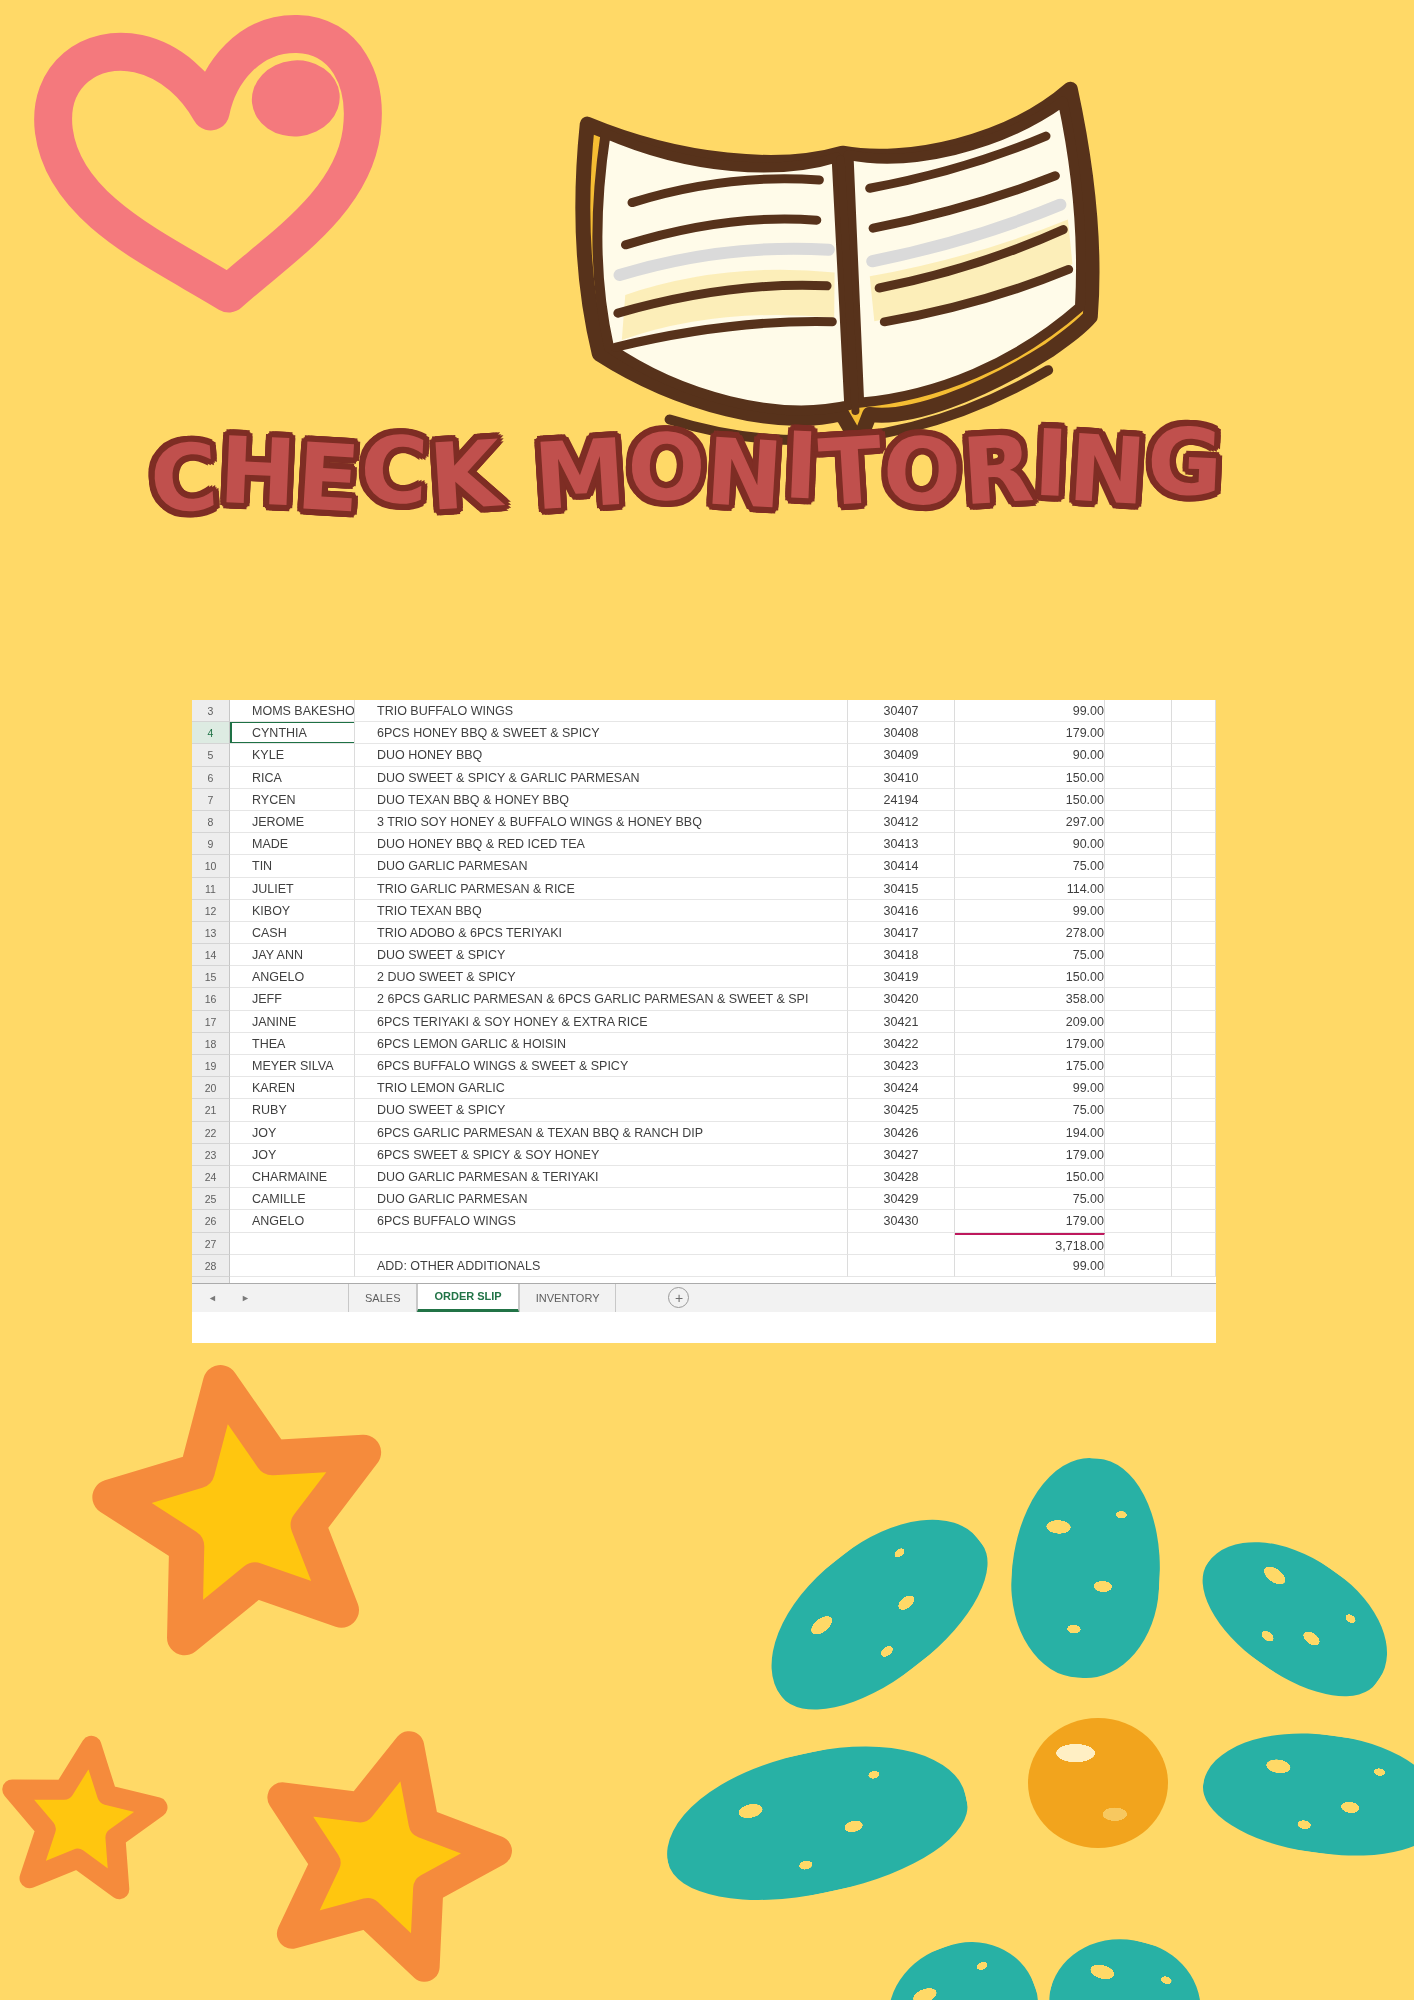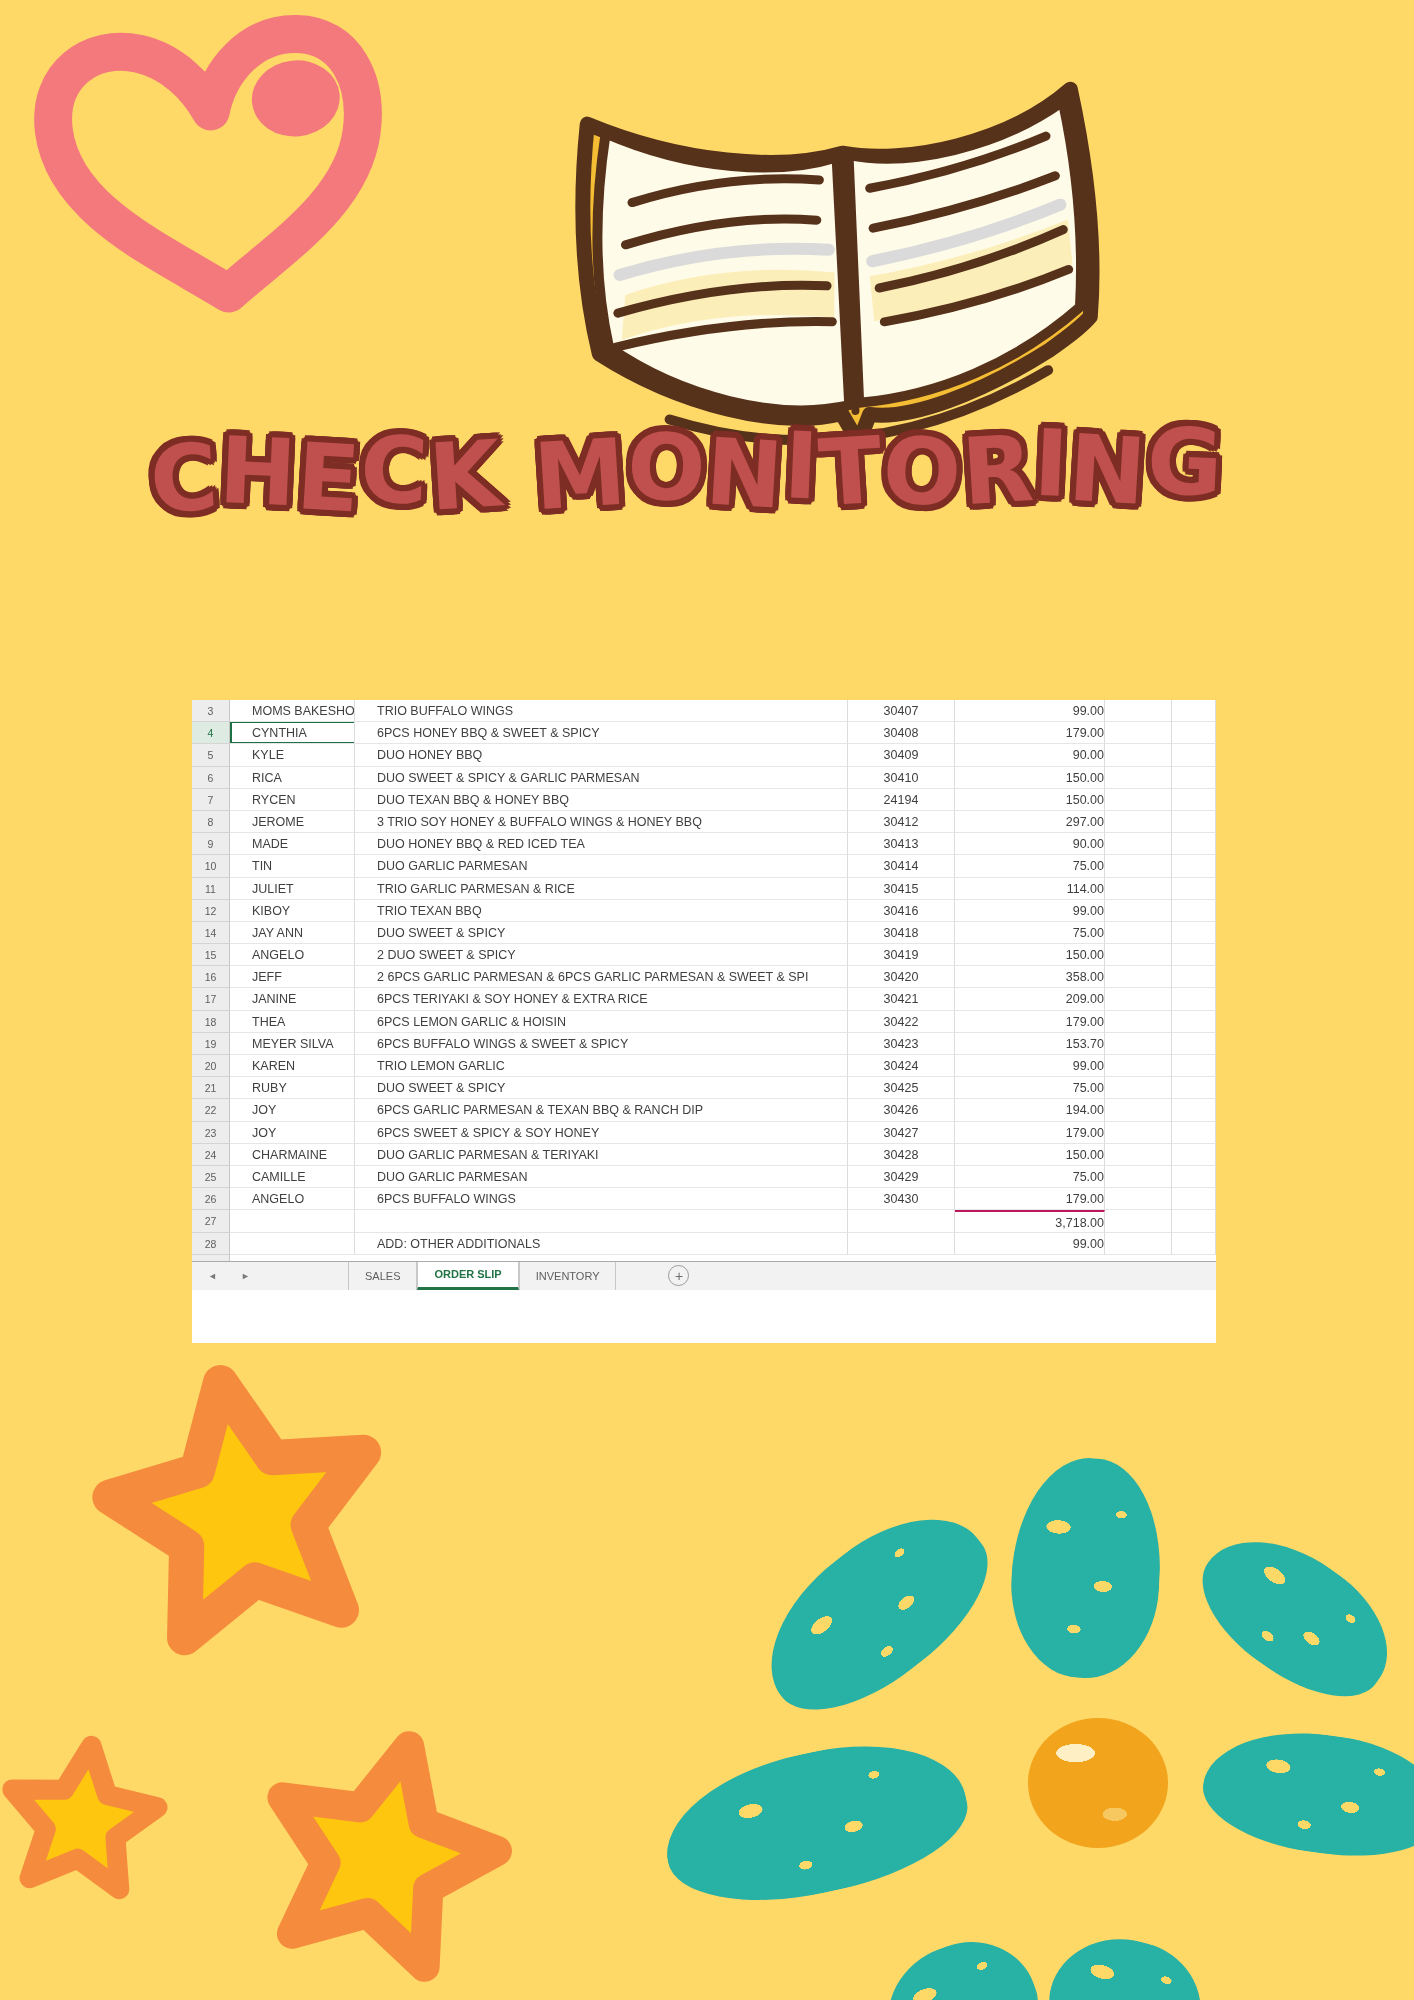--- a/index.html
+++ b/index.html
@@ -201,20 +201,29 @@
         <div class="grid-row">
           <div class="cell c-rownum">12</div>
           <div class="cell c-name">KIBOY</div>
           <div class="cell c-desc">TRIO TEXAN BBQ</div>
           <div class="cell c-order">30416</div>
           <div class="cell c-amt">99.00</div>
           <div class="cell c-f"></div>
           <div class="cell c-g"></div>
         </div>
         <div class="grid-row">
+          <div class="cell c-rownum">13</div>
+          <div class="cell c-name">CASH</div>
+          <div class="cell c-desc">TRIO ADOBO &amp; 6PCS TERIYAKI</div>
+          <div class="cell c-order">30417</div>
+          <div class="cell c-amt">278.00</div>
+          <div class="cell c-f"></div>
+          <div class="cell c-g"></div>
+        </div>
+        <div class="grid-row">
           <div class="cell c-rownum">14</div>
           <div class="cell c-name">JAY ANN</div>
           <div class="cell c-desc">DUO SWEET &amp; SPICY</div>
           <div class="cell c-order">30418</div>
           <div class="cell c-amt">75.00</div>
           <div class="cell c-f"></div>
           <div class="cell c-g"></div>
         </div>
         <div class="grid-row">
           <div class="cell c-rownum">15</div>
@@ -250,21 +259,21 @@
           <div class="cell c-order">30422</div>
           <div class="cell c-amt">179.00</div>
           <div class="cell c-f"></div>
           <div class="cell c-g"></div>
         </div>
         <div class="grid-row">
           <div class="cell c-rownum">19</div>
           <div class="cell c-name">MEYER SILVA</div>
           <div class="cell c-desc">6PCS BUFFALO WINGS &amp; SWEET &amp; SPICY</div>
           <div class="cell c-order">30423</div>
-          <div class="cell c-amt">153.70</div>
+          <div class="cell c-amt">175.00</div>
           <div class="cell c-f"></div>
           <div class="cell c-g"></div>
         </div>
         <div class="grid-row">
           <div class="cell c-rownum">20</div>
           <div class="cell c-name">KAREN</div>
           <div class="cell c-desc">TRIO LEMON GARLIC</div>
           <div class="cell c-order">30424</div>
           <div class="cell c-amt">99.00</div>
           <div class="cell c-f"></div>

